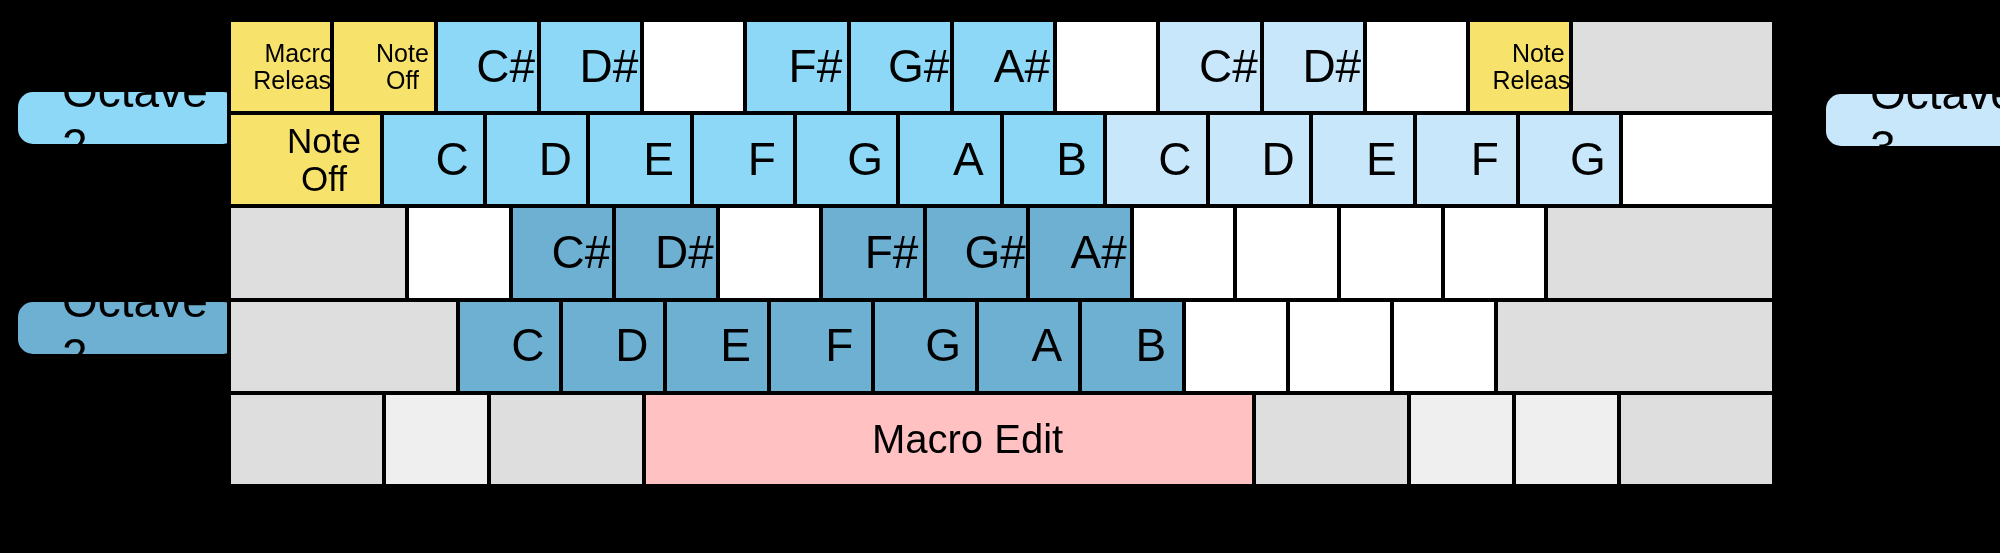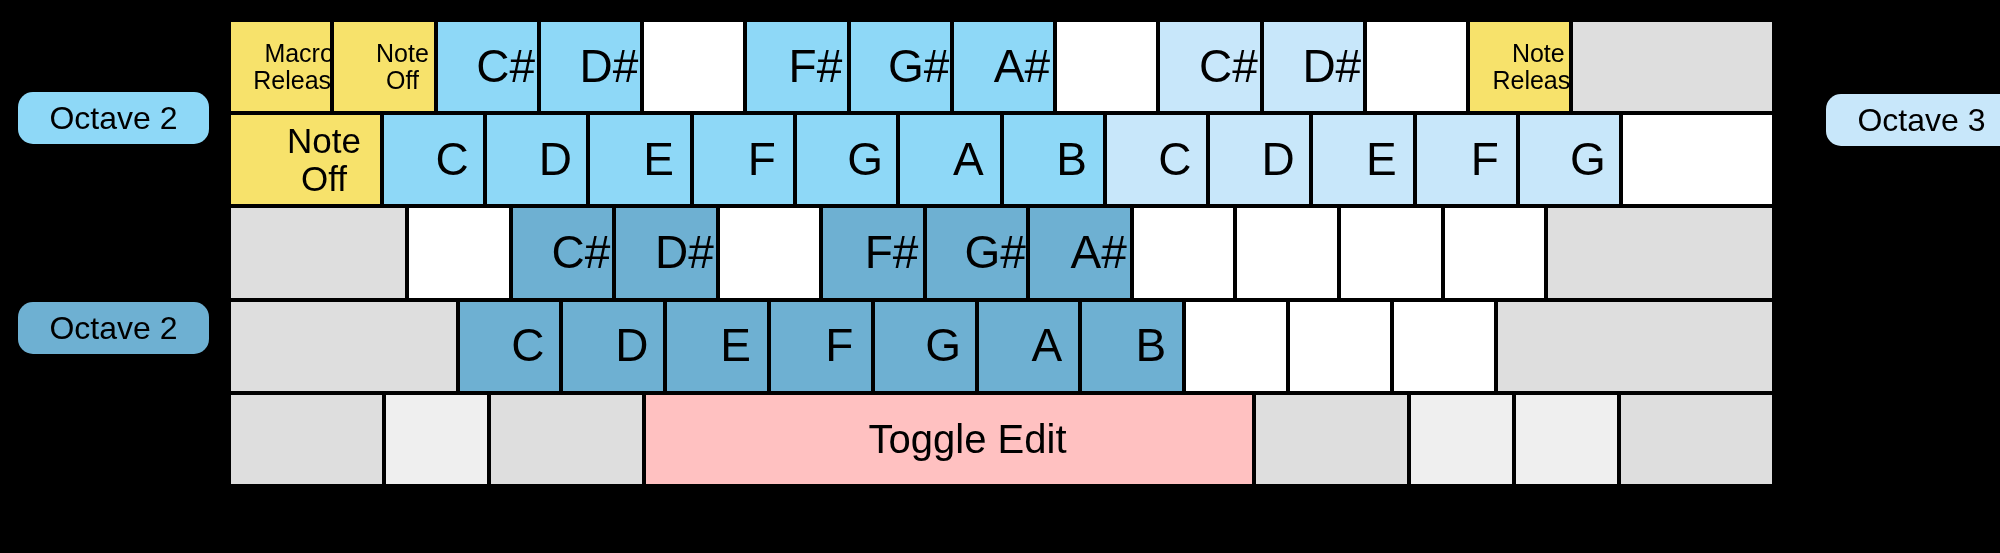--- a/index.html
+++ b/index.html
@@ -56,29 +56,30 @@
   .t-octave1  { background: var(--c-octave1, #6EB0D2); }
   .t-octave2  { background: var(--c-octave2, #8ED8F7); }
   .t-octave3  { background: var(--c-octave3, #C8E7FA); }
   .t-blank    { background: var(--c-blank, #FFFFFF); }
   .t-mod      { background: var(--c-mod, #DEDEDE); }
   .t-modlight { background: var(--c-modlight, #EFEFEF); }
   .t-space    { background: var(--c-space, #FFC1C1); }
   .t-space .key-label { font-size: 40px; }
   .badge {
     position: absolute;
-    width: 191px;
+    width: 176px;
     height: 52px;
     border-radius: 15px;
     display: flex;
     align-items: center;
     justify-content: center;
-    font-size: 32px;
+    font-size: 46px;
     font-weight: 400;
     color: var(--c-text, #000);
+    padding-left: 44px;
   }
   .badge-octave2 { left: 18px;  top: 92px;  background: var(--c-octave2, #8ED8F7); }
   .badge-octave1 { left: 18px;  top: 302px; background: var(--c-octave1, #6EB0D2); }
   .badge-octave3 { left: 1802px; top: 94px; background: var(--c-octave3, #C8E7FA); margin-left: 24px; }
 </style>
 </head>
 <body>
 
 <div class="stage" style="--c-bg: #000000; --c-border: #000000; --c-text: #000000; --c-octave1: #6EB0D2; --c-octave2: #8ED8F7; --c-octave3: #C8E7FA; --c-macro: #F7E26B; --c-space: #FFC1C1; --c-mod: #DEDEDE; --c-modlight: #EFEFEF; --c-blank: #FFFFFF;">
   <div class="badge badge-octave2">Octave 2</div>
@@ -218,21 +219,21 @@
         <div class="key t-blank" style="flex-grow: 1;"></div>
         <div class="key t-blank" style="flex-grow: 1;"></div>
         <div class="key t-blank" style="flex-grow: 1;"></div>
         <div class="key t-mod" style="flex-grow: 2.75;"></div>
       </div>
       <div class="kb-row">
         <div class="key t-mod" style="flex-grow: 1.5;"></div>
         <div class="key t-modlight" style="flex-grow: 1;"></div>
         <div class="key t-mod" style="flex-grow: 1.5;"></div>
         <div class="key t-space" style="flex-grow: 6;">
-          <span class="key-label">Toggle Edit</span>
+          <span class="key-label">Macro Edit</span>
         </div>
         <div class="key t-mod" style="flex-grow: 1.5;"></div>
         <div class="key t-modlight" style="flex-grow: 1;"></div>
         <div class="key t-modlight" style="flex-grow: 1;"></div>
         <div class="key t-mod" style="flex-grow: 1.5;"></div>
       </div>
     </div>
 </div>
 
 </body></html>

